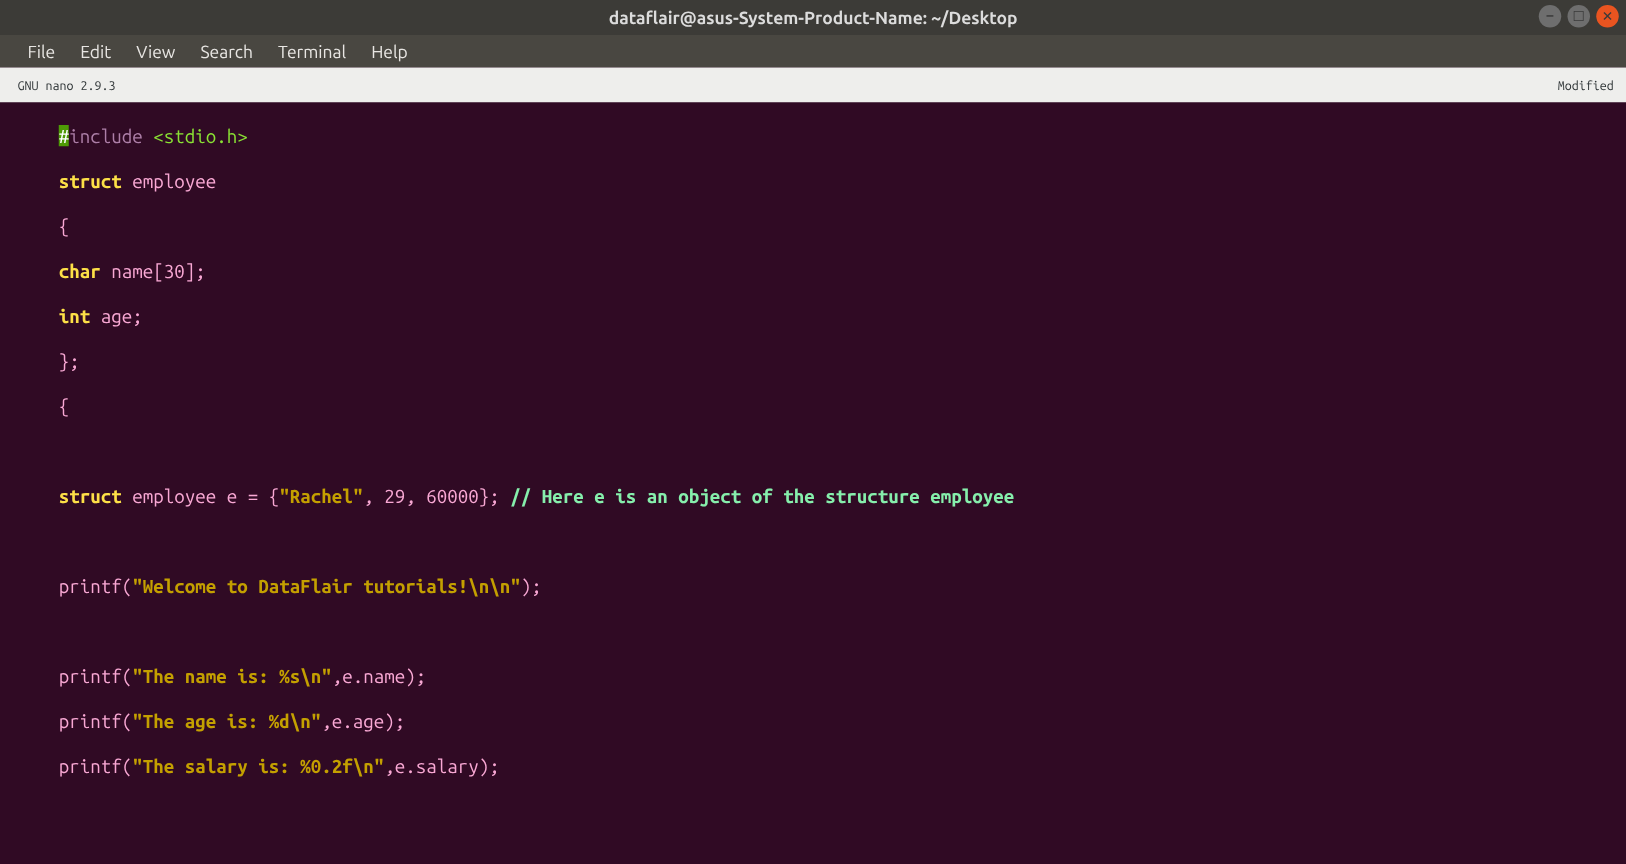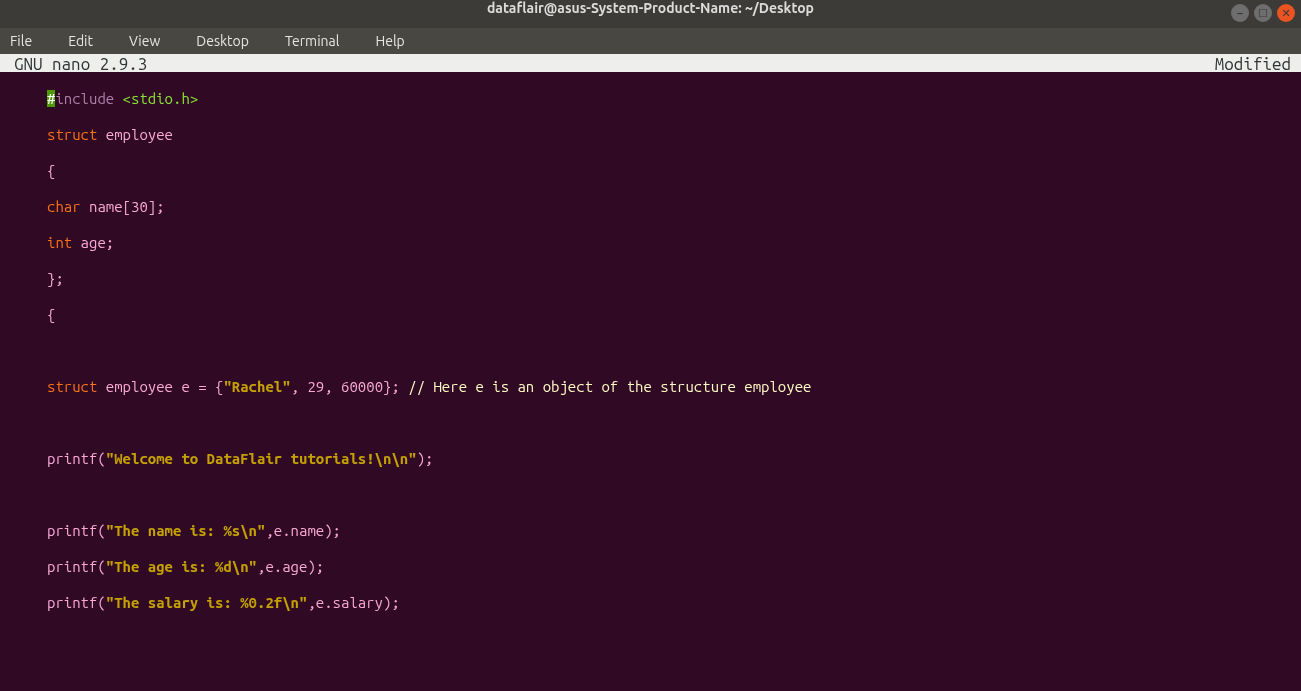--- a/index.html
+++ b/index.html
@@ -8,21 +8,21 @@
     background: #300a24;
     width: 1301px;
     height: 691px;
     overflow: hidden;
     color: #ffffff;
   }
   .titlebar {
     height: 28px;
     background: #3c3b37;
     display: flex;
-    align-items: flex-start;
+    align-items: center;
     justify-content: center;
     position: relative;
     font-size: 14px;
     font-weight: bold;
     color: #dcdcdc;
   }
   .window-controls {
     position: absolute;
     right: 6px;
     top: 4px;
@@ -40,32 +40,32 @@
     color: #3a3a3a;
   }
   .win-min { background: #6e6e6e; }
   .win-max { background: #6e6e6e; }
   .win-close { background: #e95420; }
   .menubar {
     height: 26px;
     background: #494741;
     display: flex;
     align-items: center;
-    gap: 16px;
-    padding: 0 0;
+    gap: 0;
+    padding: 0 12px;
     font-size: 14px;
     color: #e8e6e3;
   }
   .menu-item { padding: 2px 10px; }
   .status-bar {
-    height: 18px;
+    height: 28px;
     background: #eeeeec;
     color: #2e3436;
     font-family: "Ubuntu Mono", "DejaVu Sans Mono", monospace;
-    font-size: 17px;
+    font-size: 10px;
     display: flex;
     align-items: center;
     position: relative;
   }
   .status-left { position: absolute; left: 14px; }
   .status-center { width: 100%; text-align: center; margin-top: 36px; }
   .status-right { position: absolute; right: 10px; }
   .editor {
     font-family: "Ubuntu Mono", "DejaVu Sans Mono", monospace;
     font-size: 15px;
@@ -74,42 +74,42 @@
     background: #300a24;
     color: #d3d7cf;
     white-space: pre;
     height: calc(691px - 28px - 26px - 18px);
     position: relative;
   }
   .editor .line { display: block; min-height: 18px; padding-left: 43px; }
   .cursor-hl { background: #4e9a06; color: #ffffff; }
   .kw-magenta { color: #ad7fa8; }
   .kw-green  { color: #8ae234; }
-  .kw-olive  { color: #f97316; }
+  .kw-olive  { color: #fde047; font-weight: bold; }
   .txt       { color: #f9a8d4; }
   .str       { color: #c4a000; font-weight: bold;}
-  .comment   { color: #fef9c3; font-weight: normal;}
+  .comment   { color: #86efac; font-weight: bold;}
 </style>
 </head>
 <body>
 
 <div class="titlebar">
   <span>dataflair@asus-System-Product-Name: ~/Desktop</span>
   <div class="window-controls">
     <div class="win-btn win-min">–</div>
     <div class="win-btn win-max">☐</div>
     <div class="win-btn win-close">✕</div>
   </div>
 </div>
 
 <div class="menubar">
   <div class="menu-item">File</div>
   <div class="menu-item">Edit</div>
   <div class="menu-item">View</div>
-  <div class="menu-item">Desktop</div>
+  <div class="menu-item">Search</div>
   <div class="menu-item">Terminal</div>
   <div class="menu-item">Help</div>
 </div>
 
 <div class="status-bar">
   <span class="status-left">GNU nano 2.9.3</span>
   <span class="status-center">emp.c</span>
   <span class="status-right">Modified</span>
 </div>
 

